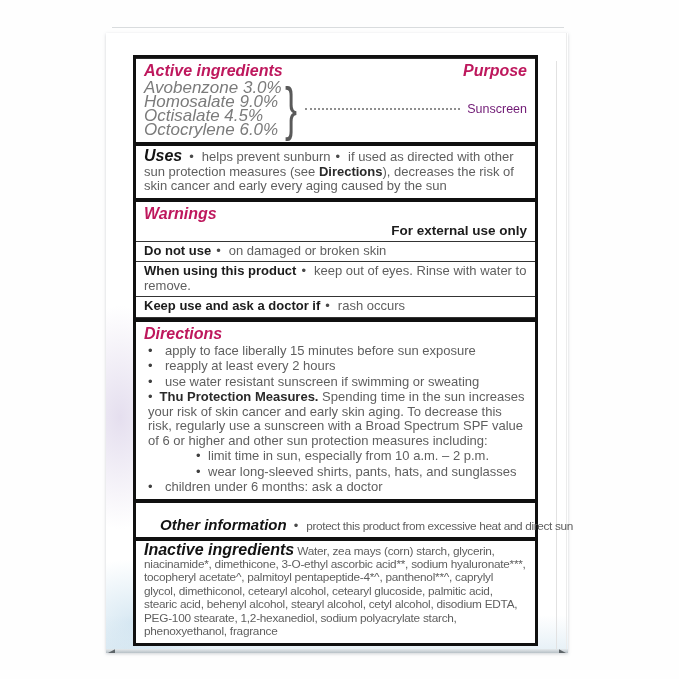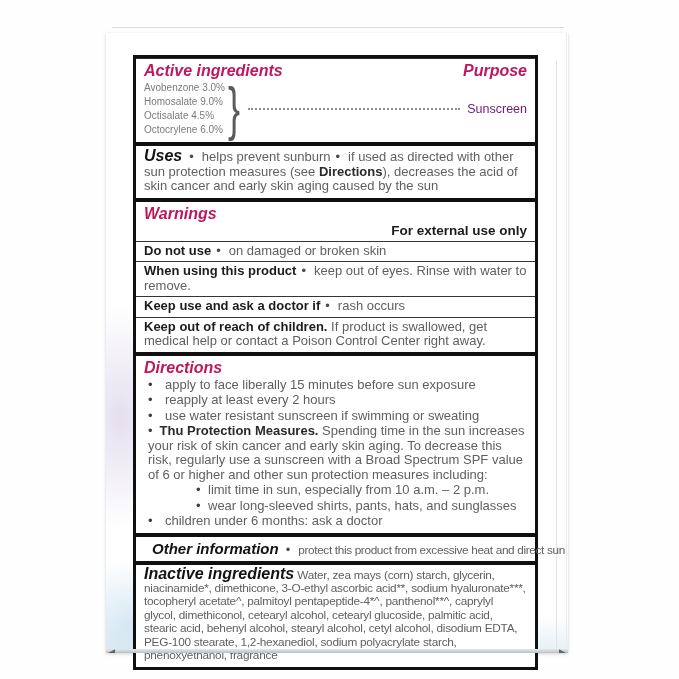--- a/index.html
+++ b/index.html
@@ -57,21 +57,21 @@
     letter-spacing: 0.2px;
   }
   .title-rule { border-top: 1px solid #2b2b2b; }
 
   .active-header {
     display: flex; justify-content: space-between; align-items: baseline;
     padding: 3px 8px 1px;
   }
   .h-section { font-size: 16px; font-weight: bold; font-style: italic; color: #be185d; }
   .ingredients-row { display: flex; align-items: center; padding: 0 8px 5px; }
-  .ing-col { color: #7b7b7b; font-size: 10px; line-height: 14px; white-space: nowrap; }
+  .ing-col { color: #7b7b7b; font-size: 17px; line-height: 14px; white-space: nowrap; font-style: italic; }
   .brace-glyph {
     font-size: 50px; line-height: 52px; font-weight: 300; color: #5a5a5a;
     transform: scale(0.72, 1.18); transform-origin: center;
     width: 18px; flex: none; text-align: center;
   }
   .leader { flex: 1; height: 0; border-bottom: 2px dotted #8f8f8f; margin: 0 7px 0 5px; }
   .purpose-value { color: #701a75; font-size: 12.5px; white-space: nowrap; }
 
   .bar { height: 4px; background: #101010; }
   .hair { border-top: 1.5px solid #343434; }
@@ -89,21 +89,21 @@
 
   .dir-heading { padding: 3px 8px 1px; }
   .dir-bullet { display: flex; padding: 0 8px 1px 12px; }
   .dir-bullet .dot { width: 17px; flex: none; color: #3f3f3f; }
   .dir-bullet .btxt { flex: 1; }
   .spm-p { padding: 0 8px 1px 12px; }
   .spm-p .dot-inline { color: #3f3f3f; margin-right: 7px; }
   .sub-bullet { display: flex; padding: 0 8px 1px 60px; }
   .sub-bullet .dot { width: 12px; flex: none; color: #3f3f3f; }
 
-  .other-row { padding: 3px 16px 3px; white-space: nowrap; }
+  .other-row { padding: 3px 24px 3px; white-space: nowrap; margin-top: 10px; }
   .h-other { font-size: 15px; }
   .condensed { font-size: 11.8px; letter-spacing: -0.35px; color: #5f5f5f; }
 
   .inactive-p { padding: 2px 8px 5px; font-size: 11.8px; line-height: 13.4px; letter-spacing: -0.25px; }
   .h-inactive { font-size: 16px; font-weight: bold; font-style: italic; color: #131313; letter-spacing: 0; margin-right: 3px; }
 </style>
 </head>
 <body>
 
 <div class="scene">
@@ -128,41 +128,39 @@
           <div>Octisalate 4.5%</div>
           <div>Octocrylene 6.0%</div>
         </div>
         <div class="brace-glyph">}</div>
         <div class="leader"></div>
         <div class="purpose-value">Sunscreen</div>
       </div>
 
       <div class="bar"></div>
 
-      <p class="uses-p body-txt"><span class="h-inline">Uses</span><span class="bsep"></span><span>helps prevent sunburn</span><span class="bsep"></span><span>if used as directed with other sun protection measures (see </span><span class="b-dark">Directions</span><span>), decreases the acid of skin cancer and early skin aging caused by the sun</span></p>
+      <p class="uses-p body-txt"><span class="h-inline">Uses</span><span class="bsep"></span><span>helps prevent sunburn</span><span class="bsep"></span><span>if used as directed with other sun protection measures (see </span><span class="b-dark">Directions</span><span>), decreases the risk of skin cancer and early every aging caused by the sun</span></p>
 
       <div class="bar"></div>
 
       <div class="warn-heading">
         <span class="h-section">Warnings</span>
       </div>
       <div class="external-row">For external use only</div>
 
       <div class="hair"></div>
       <p class="warn-row body-txt"><span class="row-label">Do not use</span><span class="bsep"></span><span>on damaged or broken skin</span></p>
 
       <div class="hair"></div>
       <p class="warn-row body-txt"><span class="row-label">When using this product</span><span class="bsep"></span><span>keep out of eyes. Rinse with water to remove.</span></p>
 
       <div class="hair"></div>
       <p class="warn-row body-txt"><span class="row-label">Keep use and ask a doctor if</span><span class="bsep"></span><span>rash occurs</span></p>
 
       <div class="hair"></div>
-      <p class="warn-row body-txt"><span class="row-label">Keep out of reach of children.</span>
-        <span>If product is swallowed, get medical help or contact a Poison Control Center right away.</span></p>
 
       <div class="bar"></div>
 
       <div class="dir-heading">
         <span class="h-section">Directions</span>
       </div>
       <div class="dir-bullet body-txt">
         <span class="dot">•</span>
         <span class="btxt">apply to face liberally 15 minutes before sun exposure</span>
       </div>

